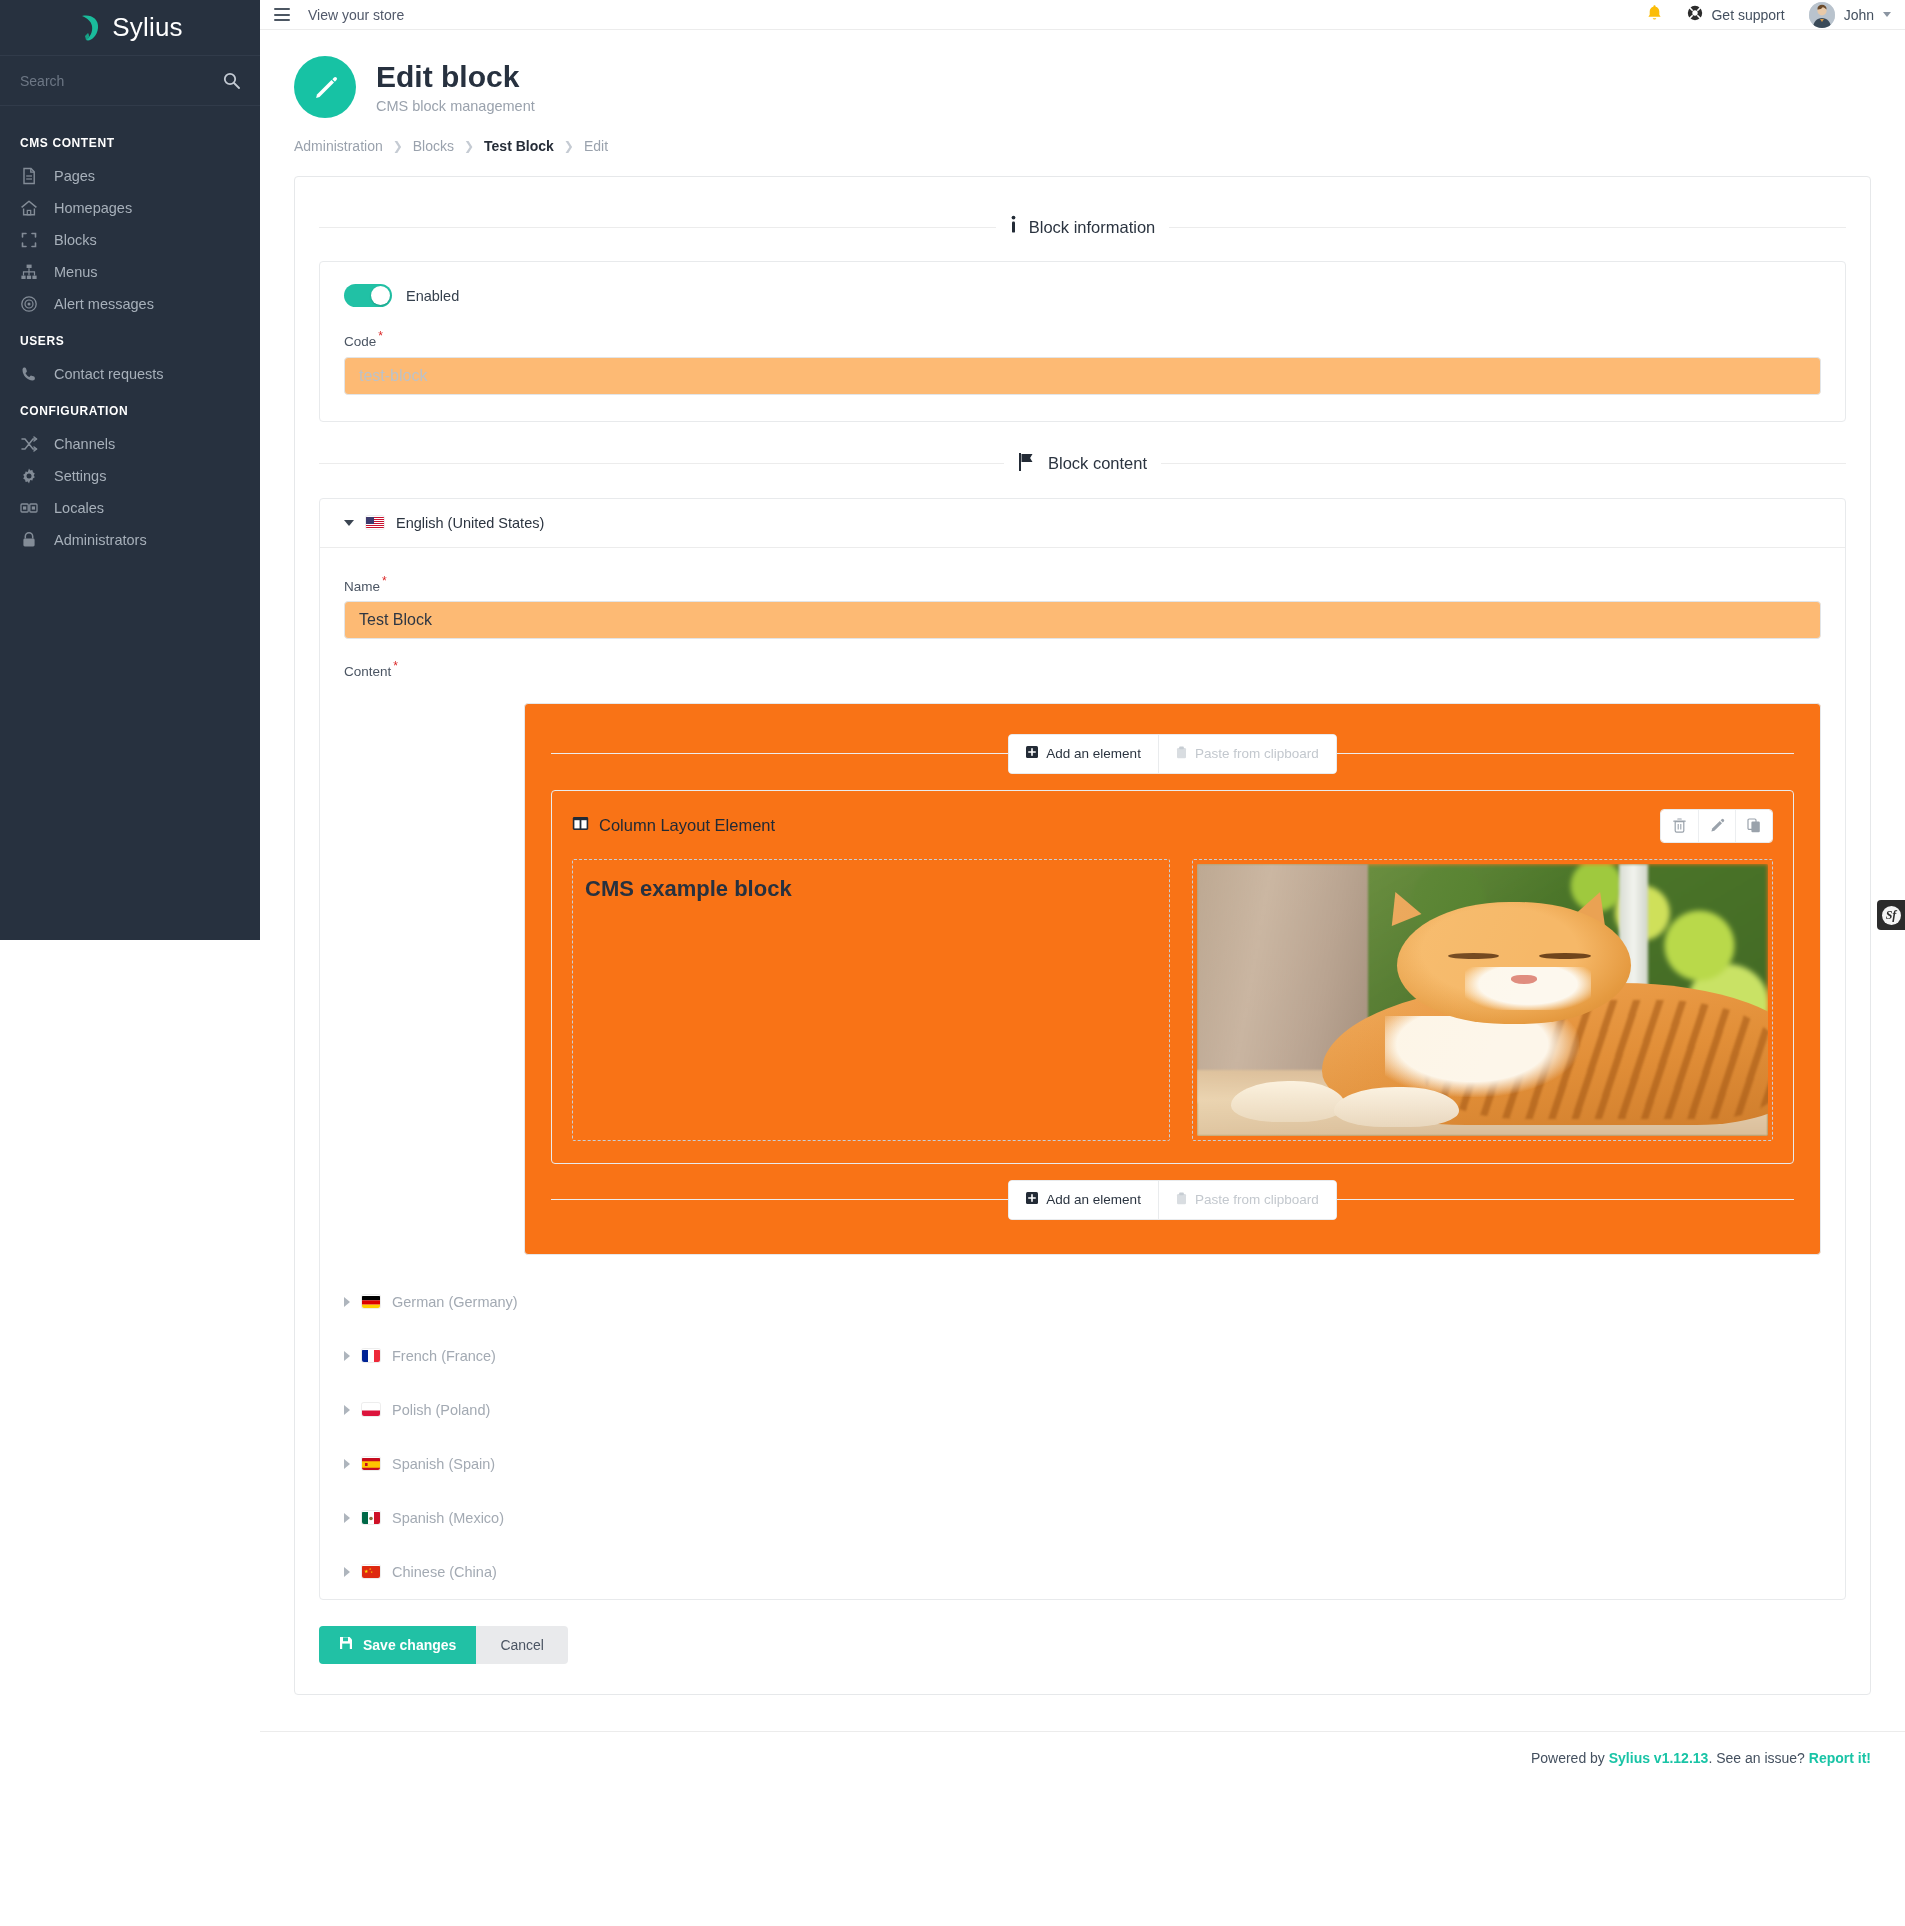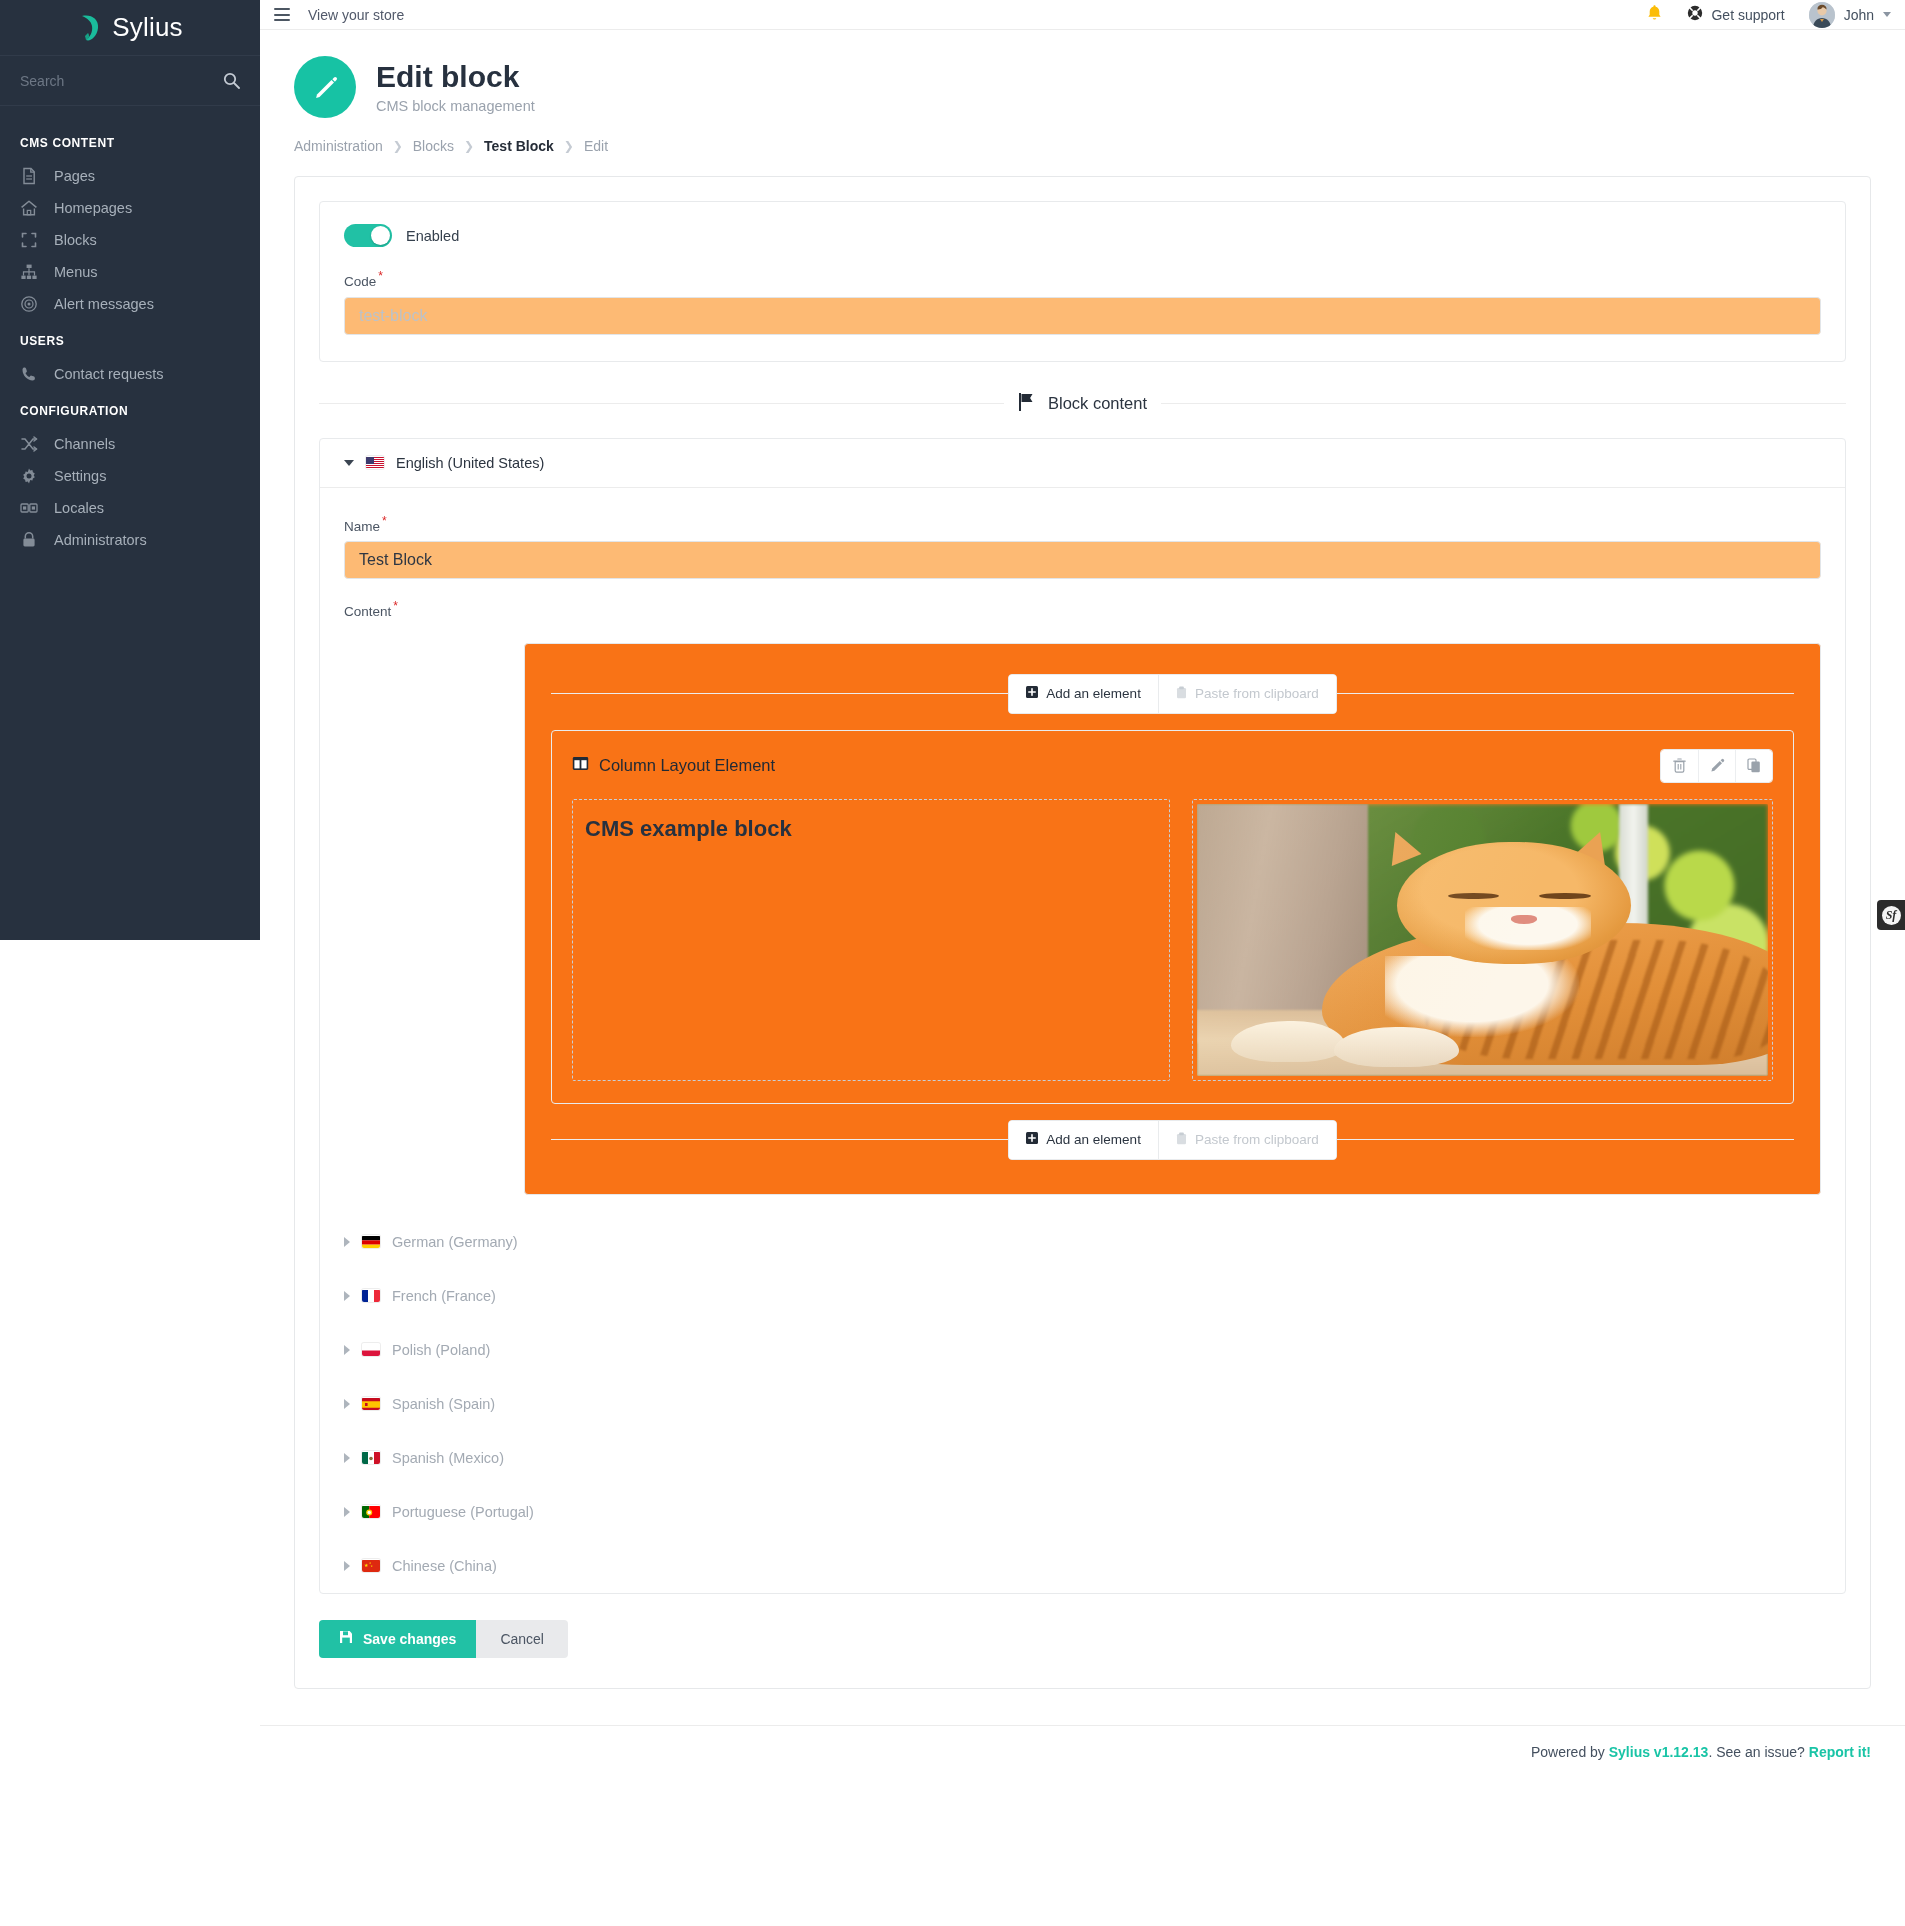--- a/index.html
+++ b/index.html
@@ -500,20 +500,33 @@
         <span class="crumb-sep">❯</span>
         <span class="crumb">Blocks</span>
         <span class="crumb-sep">❯</span>
         <span class="crumb active">Test Block</span>
         <span class="crumb-sep">❯</span>
         <span class="crumb">Edit</span>
       </div>
 
       <div class="card">
 
+        <div class="divider-title">
+          <span class="line"></span>
+          <span class="dt-inner">
+            <span>
+              <svg width="7" height="20" viewBox="0 0 7 20">
+                  <circle cx="3.5" cy="2.6" r="1.9" fill="#232b36"></circle>
+                  <rect x="2" y="6.6" width="3" height="11" rx="1.2" fill="#232b36"></rect>
+                </svg>
+            </span>
+            <span class="dt-text">Block information</span>
+          </span>
+          <span class="line"></span>
+        </div>
 
         <div class="panel">
           <div class="panel-body">
             <div class="toggle-row">
               <div class="toggle">
                   <span class="knob"></span>
                 </div>
               <span class="toggle-label">Enabled</span>
             </div>
 
@@ -740,32 +753,20 @@
               <svg width="18" height="13" viewBox="0 0 18 13">
                   <rect width="6" height="13" x="0" fill="#006847"></rect>
                   <rect width="6" height="13" x="6" fill="#fff"></rect>
                   <rect width="6" height="13" x="12" fill="#ce1126"></rect>
                   <circle cx="9" cy="6.5" r="1.8" fill="#8a6d3b"></circle>
                 </svg>
             </span>
             <span class="locale-name">Spanish (Mexico)</span>
           </div>
 
-          <div class="loc-collapsed">
-            <span class="tri-right"></span>
-            <span class="flag">
-              <svg width="18" height="13" viewBox="0 0 18 13">
-                  <rect width="7.2" height="13" x="0" fill="#006600"></rect>
-                  <rect width="10.8" height="13" x="7.2" fill="#ff0000"></rect>
-                  <circle cx="7.2" cy="6.5" r="3" fill="#ffcc00"></circle>
-                  <circle cx="7.2" cy="6.5" r="1.7" fill="#fff"></circle>
-                </svg>
-            </span>
-            <span class="locale-name">Portuguese (Portugal)</span>
-          </div>
 
           <div class="loc-collapsed">
             <span class="tri-right"></span>
             <span class="flag">
               <svg width="18" height="13" viewBox="0 0 18 13">
                   <rect width="18" height="13" fill="#de2910"></rect>
                   <text x="2" y="7" font-size="5" fill="#ffde00">★</text>
                   <text x="7" y="4.4" font-size="2.6" fill="#ffde00">★</text>
                   <text x="8.6" y="7" font-size="2.6" fill="#ffde00">★</text>
                 </svg>

